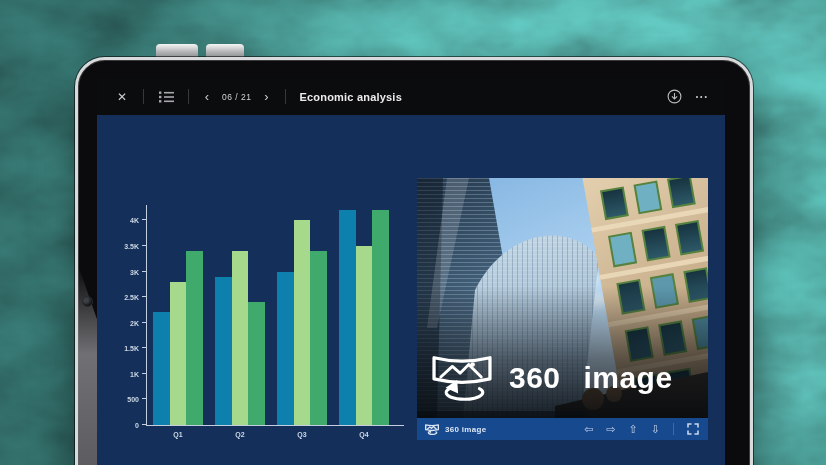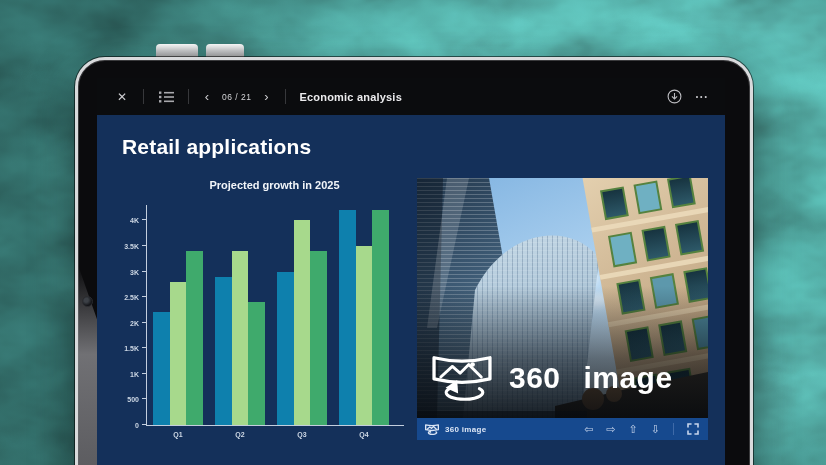--- a/index.html
+++ b/index.html
@@ -157,23 +157,21 @@
             <circle cx="7.5" cy="7.5" r="6.4"></circle>
             <line x1="7.5" y1="4" x2="7.5" y2="9.6"></line>
             <polyline points="4.9,7.4 7.5,10 10.1,7.4" fill="none"></polyline>
           </svg>
         </button>
         <button class="tb-btn more-btn">•••</button>
       </div>
     </div>
 
     <div class="slide">
-      <h1 class="slide-heading">Retail applications</h1>
-
-      <div class="chart-title">Projected growth in 2025</div>
+
       <div class="plot">
           <div class="ytick" style="bottom: 0px;"></div>
           <div class="ylab" style="bottom: -4px;">0</div>
           <div class="ytick" style="bottom: 25.5814px;"></div>
           <div class="ylab" style="bottom: 21.5814px;">500</div>
           <div class="ytick" style="bottom: 51.1628px;"></div>
           <div class="ylab" style="bottom: 47.1628px;">1K</div>
           <div class="ytick" style="bottom: 76.7442px;"></div>
           <div class="ylab" style="bottom: 72.7442px;">1.5K</div>
           <div class="ytick" style="bottom: 102.326px;"></div>

